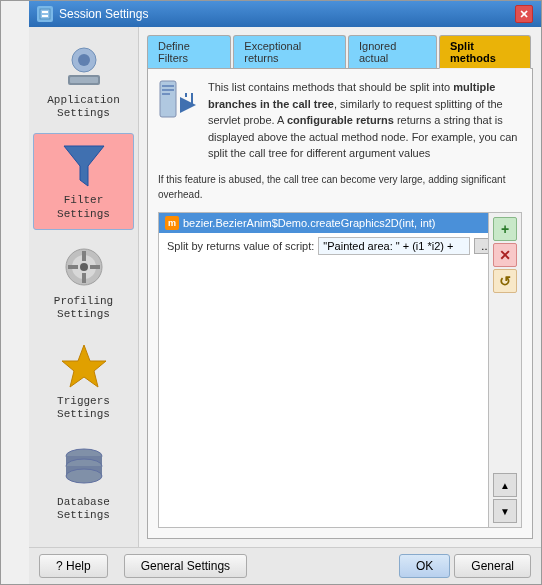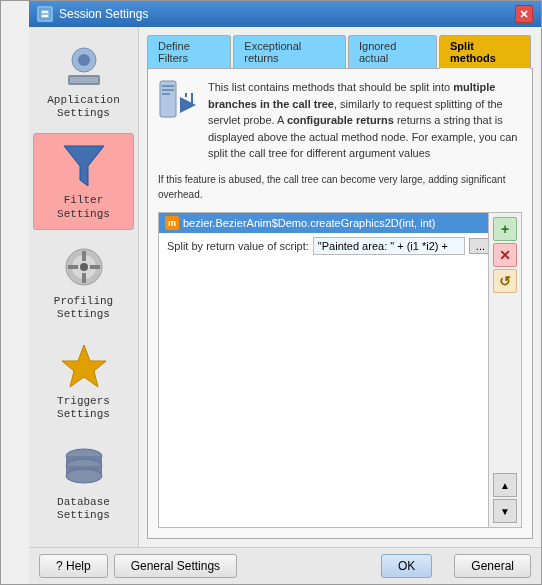--- a/index.html
+++ b/index.html
@@ -279,26 +279,26 @@
       display: flex;
       align-items: center;
       justify-content: space-between;
       padding: 6px 10px;
       background: #e8e8e8;
       border-top: 1px solid #ccc;
       flex-shrink: 0;
     }
     .footer-left {
       display: flex;
-      gap: 6px;
+      gap: 16px;
       justify-content: center;
     }
     .footer-right {
       display: flex;
-      gap: 22px;
+      gap: 4px;
     }
     .footer-btn {
       padding: 4px 16px;
       background: linear-gradient(to bottom, #f8f8f8, #e0e0e0);
       border: 1px solid #aaa;
       border-radius: 3px;
       cursor: pointer;
       font-size: 12px;
       display: flex;
       align-items: center;
@@ -422,21 +422,21 @@
         </div>
         <div class="second-para">If this feature is abused, the call tree can become very large, adding significant overhead.</div>
 
         <div class="split-list-container">
           <div class="split-list">
             <div class="split-item-header">
               <div class="method-icon">m</div>
               <span>bezier.BezierAnim$Demo.createGraphics2D(int, int)</span>
             </div>
             <div class="split-item-body">
-              <span class="script-label">Split by return value of script:</span>
+              <span class="script-label">Split by returns value of script:</span>
               <input class="script-value" type="text" value="&quot;Painted area: &quot; + (i1 *i2) +" readonly="" style="background: rgb(240, 248, 255); border: 1px solid rgb(187, 187, 187); padding: 2px 4px; font-size: 11px; width: 160px;">
               <button class="dots-btn">...</button>
             </div>
           </div>
           <div class="side-buttons">
             <button class="side-btn add">+</button>
             <button class="side-btn remove">✕</button>
             <button class="side-btn edit">↺</button>
             <div style="flex:1"></div>
             <button class="arrow-btn" style="margin-top:auto;background:#e0e0e0;border:1px solid #aaa;cursor:pointer;width:24px;height:24px;display:flex;align-items:center;justify-content:center;font-size:10px;">▲</button>

